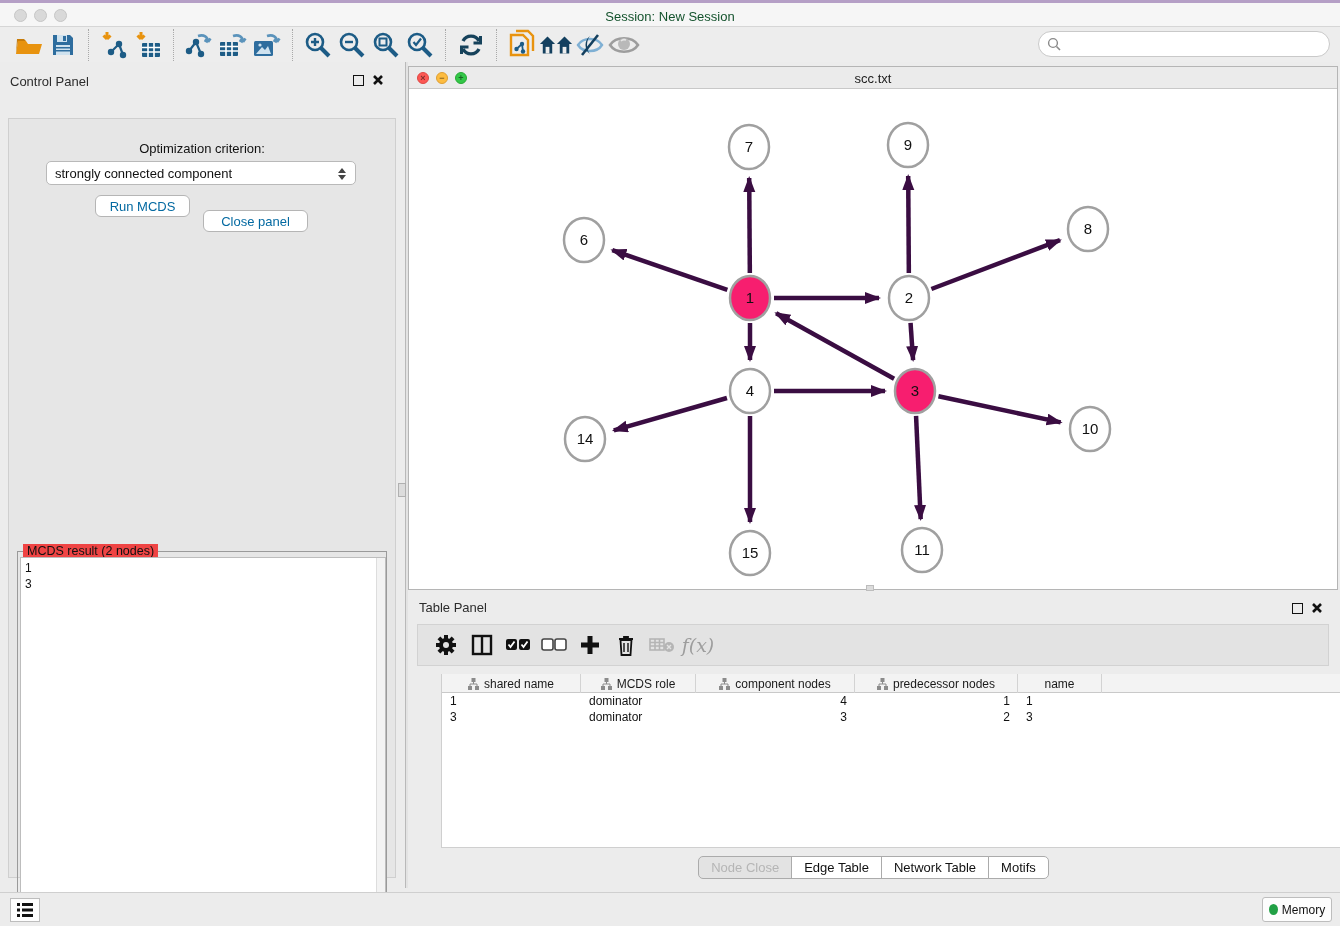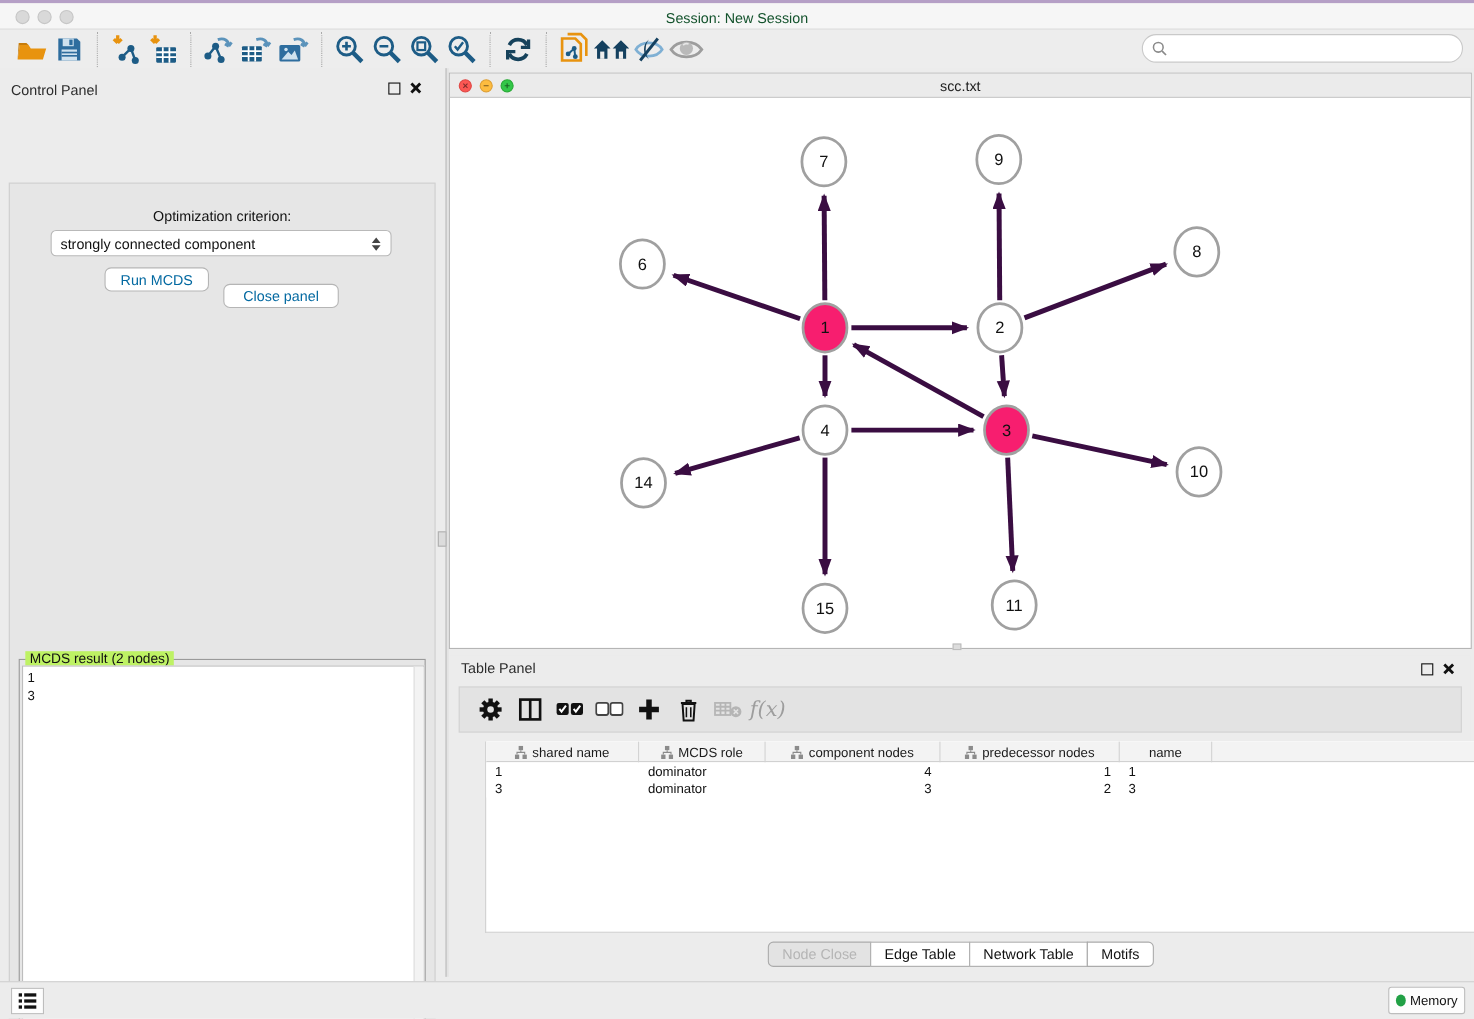--- a/index.html
+++ b/index.html
@@ -23,31 +23,31 @@
 
   
   #control-panel { left:0; top:62px; width:405px; height:826px; background:#ececec; }
   #cp-header { left:8px; top:10px; width:390px; height:20px; }
   #cp-title { font-size:13px; color:#2c2c2c; top:2px; left:2px; }
   .panel-btns { position:absolute; right:14px; top:2px; display:flex; gap:8px; align-items:center; }
   .float-box { width:11px; height:11px; border:1.5px solid #111; background:transparent; }
   #cp-tabs { left:78px; top:34px; display:flex; }
   .cp-tab { height:22px; padding:0 13px; font-size:13px; display:flex; align-items:center; background:#fff; border:1px solid #ababab; border-bottom:none; border-radius:4px 4px 0 0; margin-right:-1px; color:#111; }
   .cp-tab.disabled-selected { background:#ededed; color:#c9c9c9; }
-  #cp-content { left:8px; top:56px; width:388px; height:760px; background:#e6e6e6; border:1px solid #cfcfcf;margin-top:48px; }
+  #cp-content { left:8px; top:56px; width:388px; height:760px; background:#e6e6e6; border:1px solid #cfcfcf; }
   #opt-label { width:100%; text-align:center; top:22px; font-size:13px; color:#111; }
   #criterion-select { left:37px; top:42px; width:310px; height:24px; background:#fff; border:1px solid #b9b9b9; border-radius:5px; display:flex; align-items:center; padding:0 8px; font-size:13px; color:#111; }
   .stepper { position:absolute; right:7px; top:3px; width:12px; height:17px; display:flex; flex-direction:column; align-items:center; justify-content:center; gap:2px; }
   .tri-up { width:0; height:0; border-left:4px solid transparent; border-right:4px solid transparent; border-bottom:5px solid #444; }
   .tri-down { width:0; height:0; border-left:4px solid transparent; border-right:4px solid transparent; border-top:5px solid #444; }
   .mac-btn { position:absolute; height:22px; background:#fff; border:1px solid #b5b5b5; border-radius:6px; font-size:13px; color:#0369a1; display:flex; align-items:center; justify-content:center; }
   #run-btn { left:86px; top:76px; width:95px; }
   #close-btn { left:194px; top:91px; width:105px; }
   #result-box { left:8px; top:432px; width:370px; height:376px; border:1px solid #9a9a9a; }
-  #result-title { position:absolute; top:-8px; left:5px; background:#bef264; padding:0 4px; font-size:12.5px; color:#111; }
+  #result-title { position:absolute; top:-8px; left:5px; background:#ef4444; padding:0 4px; font-size:12.5px; color:#111; }
   #result-area { position:absolute; left:2px; top:5px; width:366px; height:369px; background:#fff; border:1px solid #bdbdbd; font-size:12px; color:#111; padding:2px 4px; line-height:16px; }
   #result-scroll { position:absolute; right:0; top:0; width:9px; height:100%; background:#f3f3f3; border-left:1px solid #ddd; }
 
   
   #v-split { left:405px; top:62px; width:3px; height:826px; background:#e3e3e3; border-left:1px solid #b9b9b9; }
   #v-split-handle { left:398px; top:483px; width:8px; height:14px; background:#dcdcdc; border:1px solid #b0b0b0; }
   #h-split-handle { left:866px; top:585px; width:8px; height:6px; background:#dcdcdc; border:1px solid #bdbdbd; }
 
   
   #net-window { left:408px; top:66px; width:930px; height:524px; background:#fff; border:1px solid #b5b5b5; }

